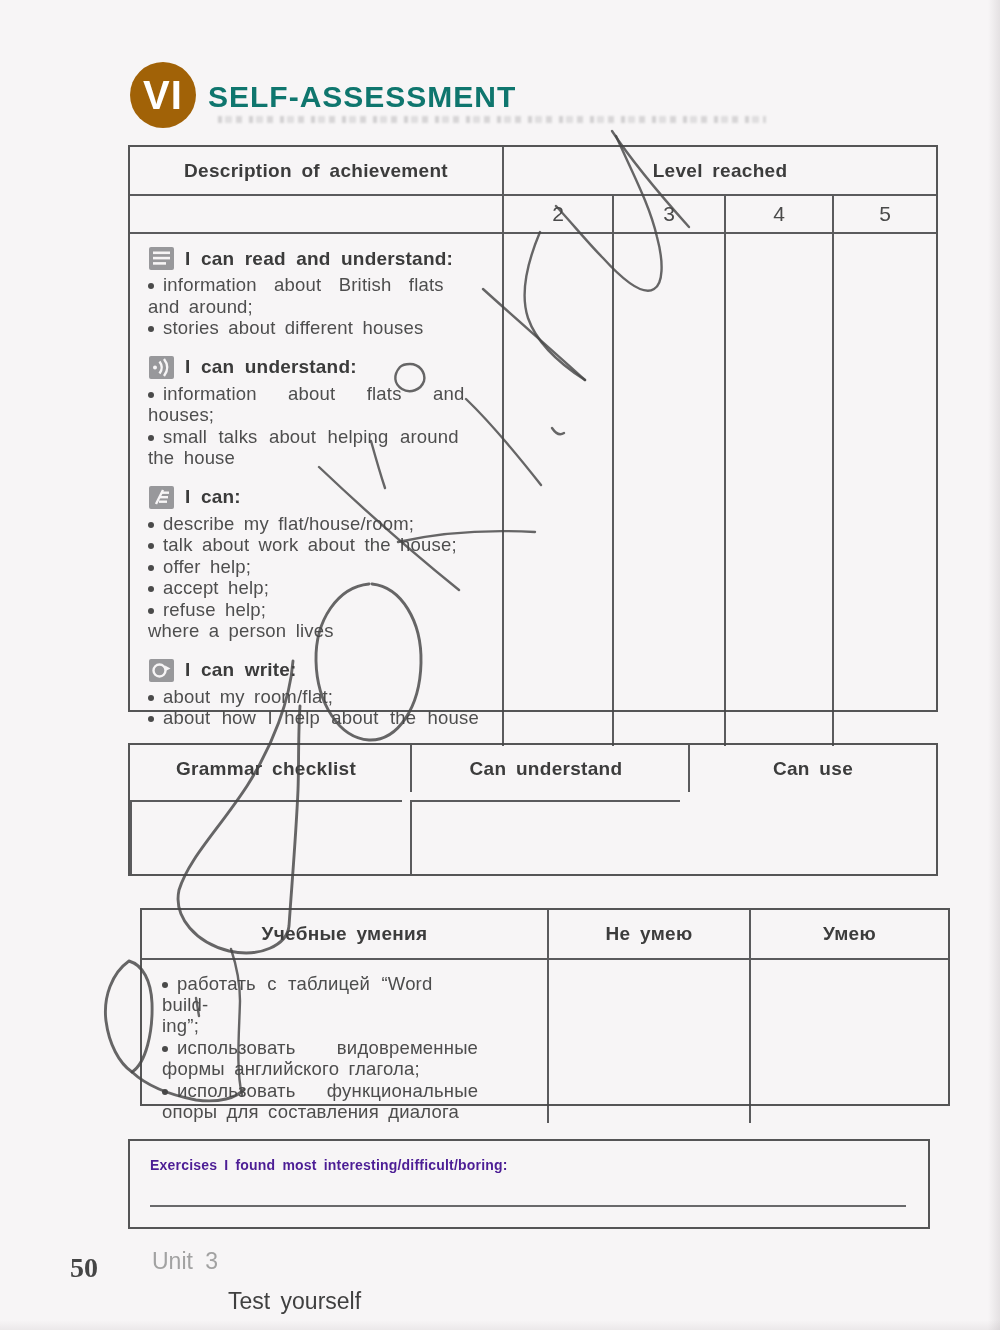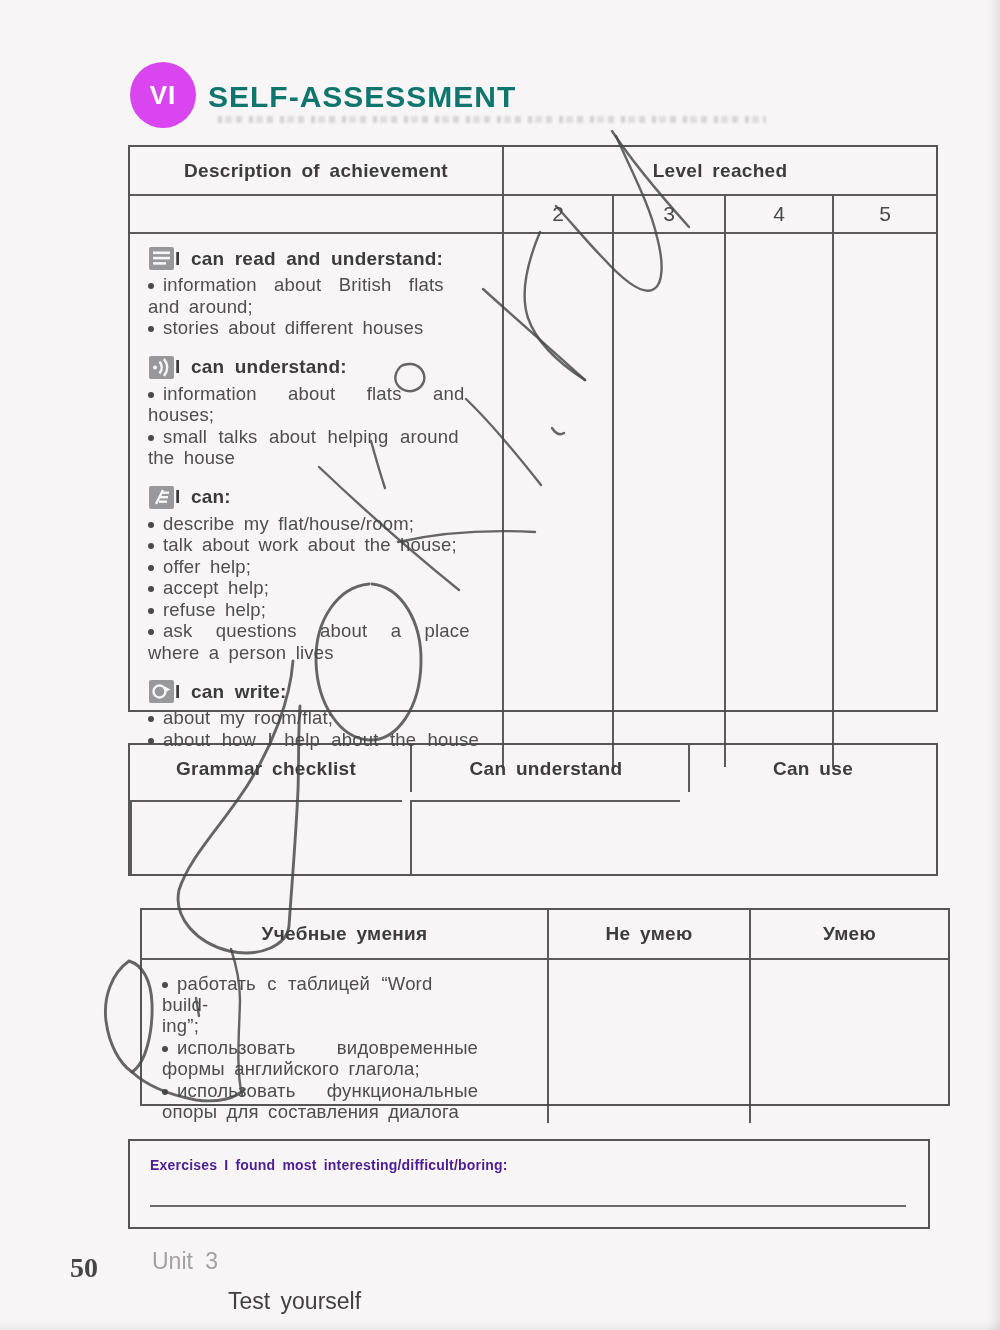--- a/index.html
+++ b/index.html
@@ -11,22 +11,22 @@
     color:#4d4d4d; overflow:hidden;
   }
   
   .edge-r{position:absolute;right:0;top:0;width:12px;height:100%;
     background:linear-gradient(to left, rgba(130,120,125,.16), rgba(130,120,125,0));}
   .edge-b{position:absolute;left:0;bottom:0;width:100%;height:10px;
     background:linear-gradient(to top, rgba(130,120,125,.10), rgba(130,120,125,0));}
 
   
   .badge{position:absolute;left:130px;top:62px;width:66px;height:66px;border-radius:50%;
-    background:#d946ef;display:flex;align-items:center;justify-content:center;
-    color:#fff;font-size:26px;font-weight:bold;letter-spacing:1px;filter:blur(.3px);}
+    background:#a16207;display:flex;align-items:center;justify-content:center;
+    color:#fff;font-size:40px;font-weight:bold;letter-spacing:1px;filter:blur(.3px);}
   .title{position:absolute;left:208px;top:80px;font-size:30px;font-weight:600;
     color:#0f766e;letter-spacing:1px;filter:blur(.3px);}
   .subtext{position:absolute;left:218px;top:116px;width:548px;height:7px;opacity:.55;
     background:repeating-linear-gradient(90deg,
       rgba(110,110,112,.5) 0 4px, rgba(110,110,112,0) 4px 7px,
       rgba(110,110,112,.3) 7px 14px, rgba(110,110,112,0) 14px 18px,
       rgba(110,110,112,.42) 18px 24px, rgba(110,110,112,0) 24px 31px);
     filter:blur(.8px);}
 
   
@@ -48,21 +48,21 @@
   #t3{top:908px;width:810px;height:198px;
       grid-template-columns:405px 202px auto;
       grid-template-rows:48px auto;margin-left:12px;}
 
   .lvl{display:flex;align-items:center;justify-content:center;
     font-size:21px;color:#4a4a4a;font-weight:500;}
 
   
   .content{padding:13px 16px 0 18px;font-size:18.5px;line-height:21.5px;color:#4e4e4e;}
   .section{margin-bottom:17px;}
-  .sec-head{display:flex;align-items:center;margin-bottom:4px;}
+  .sec-head{display:flex;align-items:center;gap:10px;margin-bottom:4px;}
   .sec-head .htxt{font-weight:bold;color:#3b3b3b;font-size:19px;word-spacing:5px;letter-spacing:.2px;}
   .icon{width:27px;height:23px;flex:0 0 auto;}
   .ln{word-spacing:4px;letter-spacing:.2px;min-height:21.5px;}
   .ws-sm{word-spacing:6px;}
   .ws-md{word-spacing:12px;}
   .ws-lg{word-spacing:18px;}
   .ws-xl{word-spacing:26px;}
   .ws-xxl{word-spacing:36px;}
   .dot{display:inline-block;width:6px;height:6px;border-radius:50%;
     background:#4a4a4a;margin-right:9px;vertical-align:2px;}
@@ -156,21 +156,20 @@
             <rect x="12" y="10" width="8" height="2.4" fill="#f7f5f6"></rect>
             <rect x="11" y="14.5" width="8" height="2.4" fill="#f7f5f6"></rect>
           </svg>
           <span class="htxt">I can:</span>
         </div>
         <div class="ln"><span class="dot"></span><span>describe my flat/house/room;</span></div>
         <div class="ln"><span class="dot"></span><span>talk about work about the house;</span></div>
         <div class="ln"><span class="dot"></span><span>offer help;</span></div>
         <div class="ln"><span class="dot"></span><span>accept help;</span></div>
         <div class="ln"><span class="dot"></span><span>refuse help;</span></div>
-        <div class="ln ws-lg"><span class="dot"></span><span>ask questions about a place</span></div>
         <div class="ln">where a person lives</div>
       </div>
 
       <div class="section">
         <div class="sec-head">
           <svg class="icon" viewBox="0 0 27 23">
             <rect x="1" y="0" width="25" height="23" rx="2" fill="#98989b"></rect>
             <circle cx="11.5" cy="11.5" r="6" stroke="#f7f5f6" stroke-width="2.4" fill="none"></circle>
             <polygon points="17,6.5 22.5,9.5 17.5,12" fill="#f7f5f6"></polygon>
           </svg>

